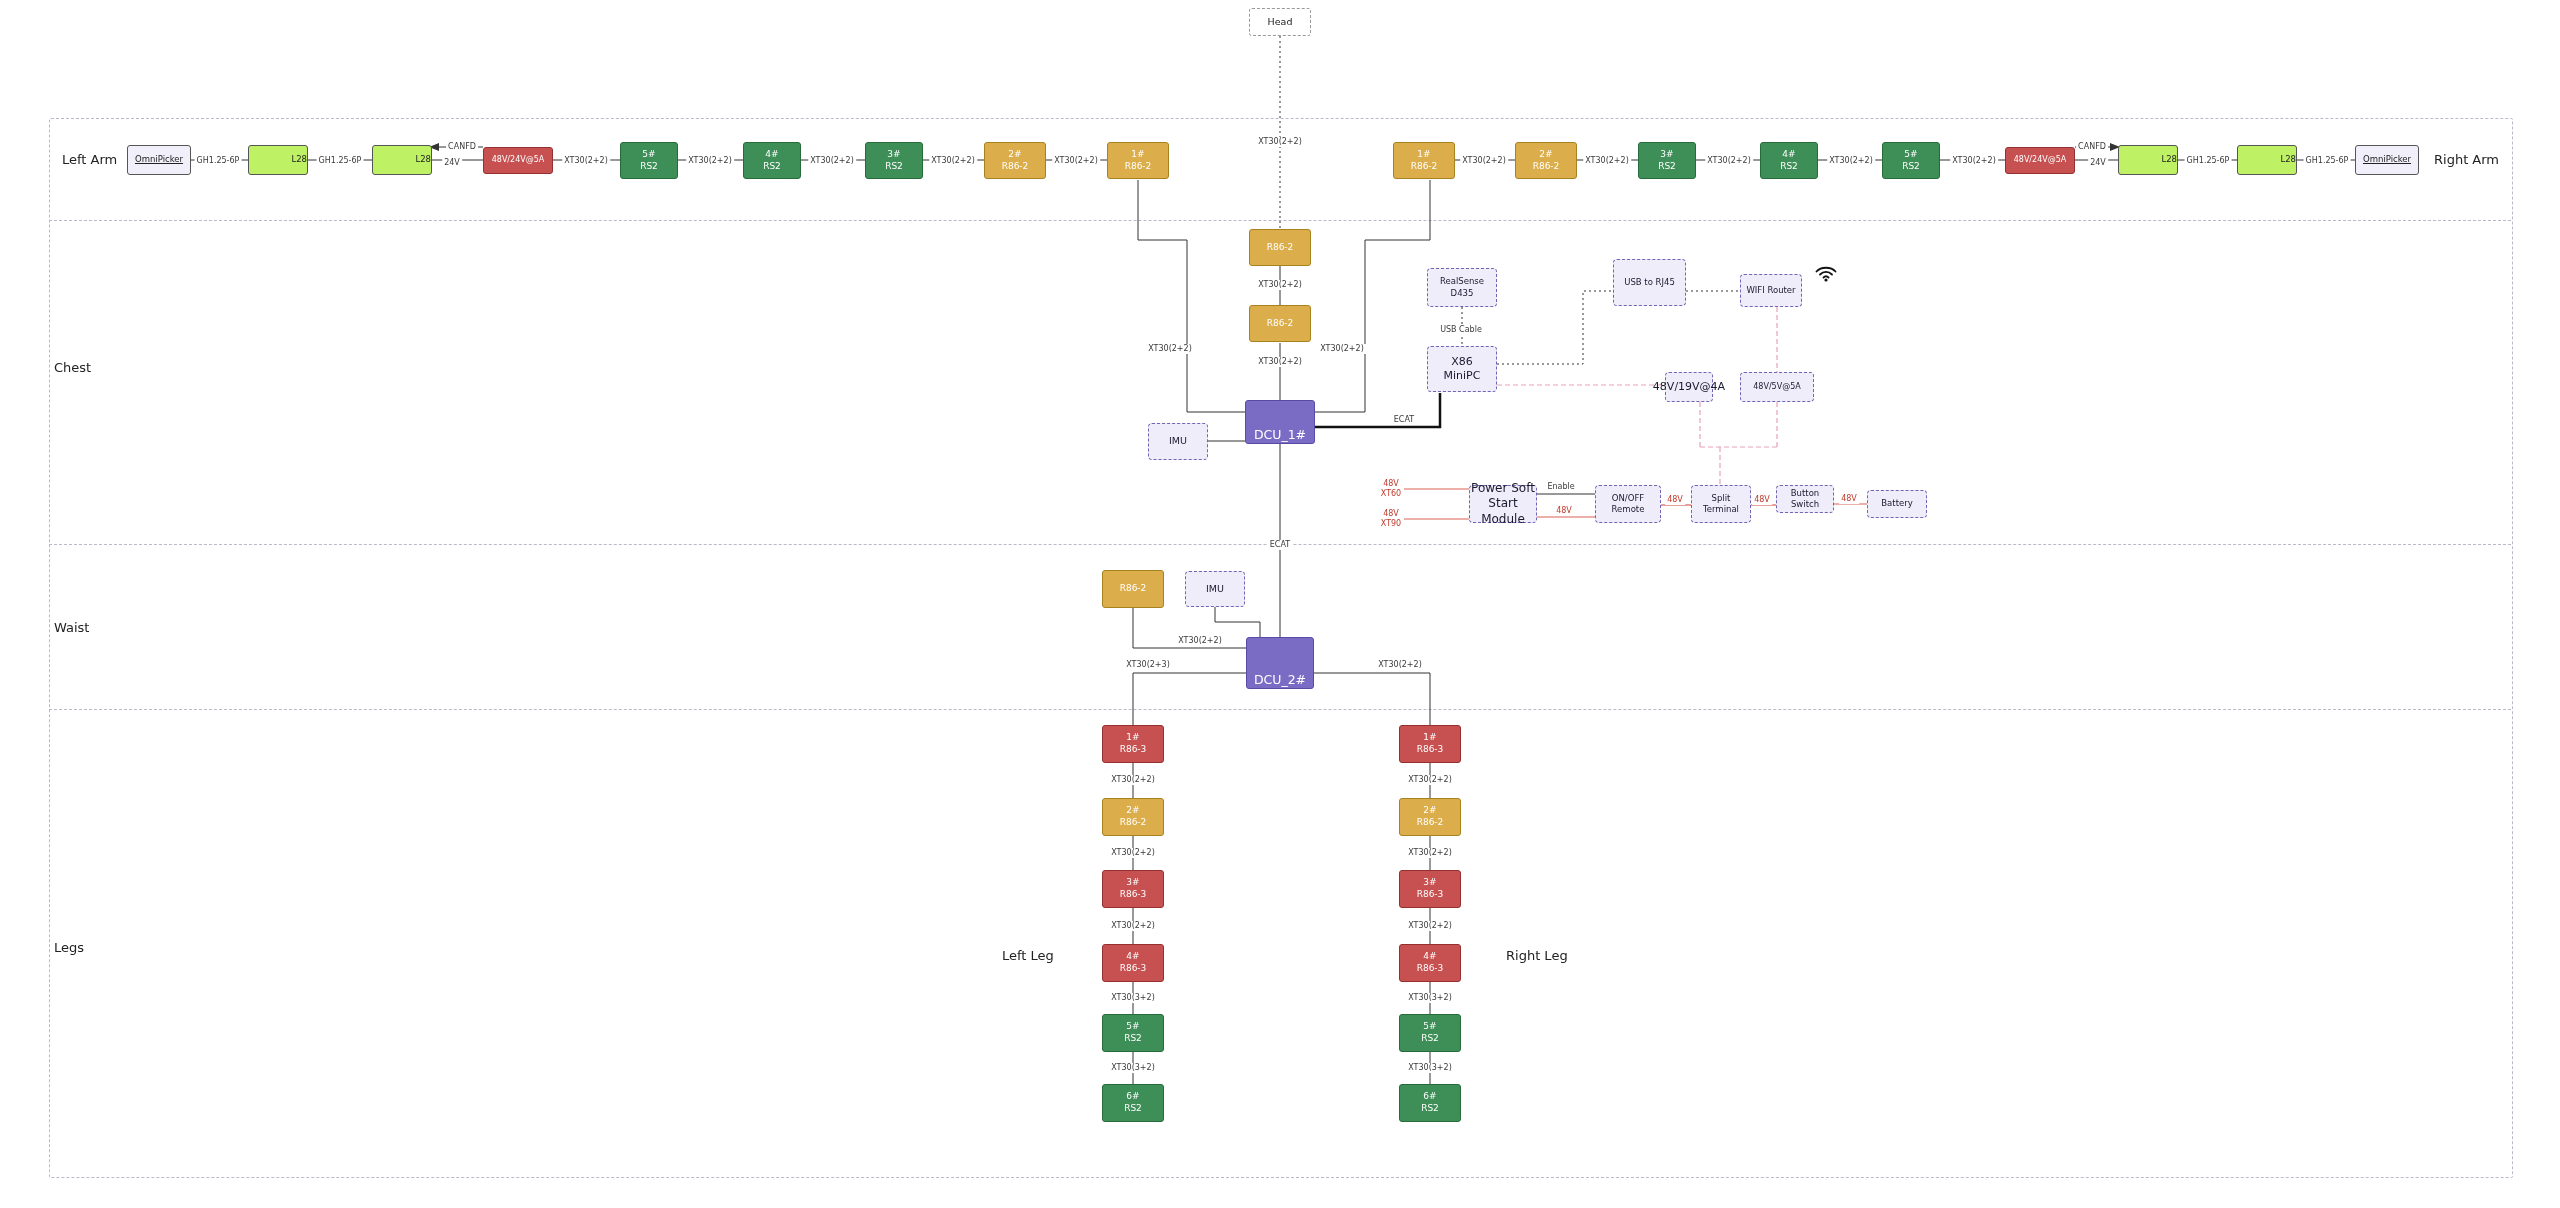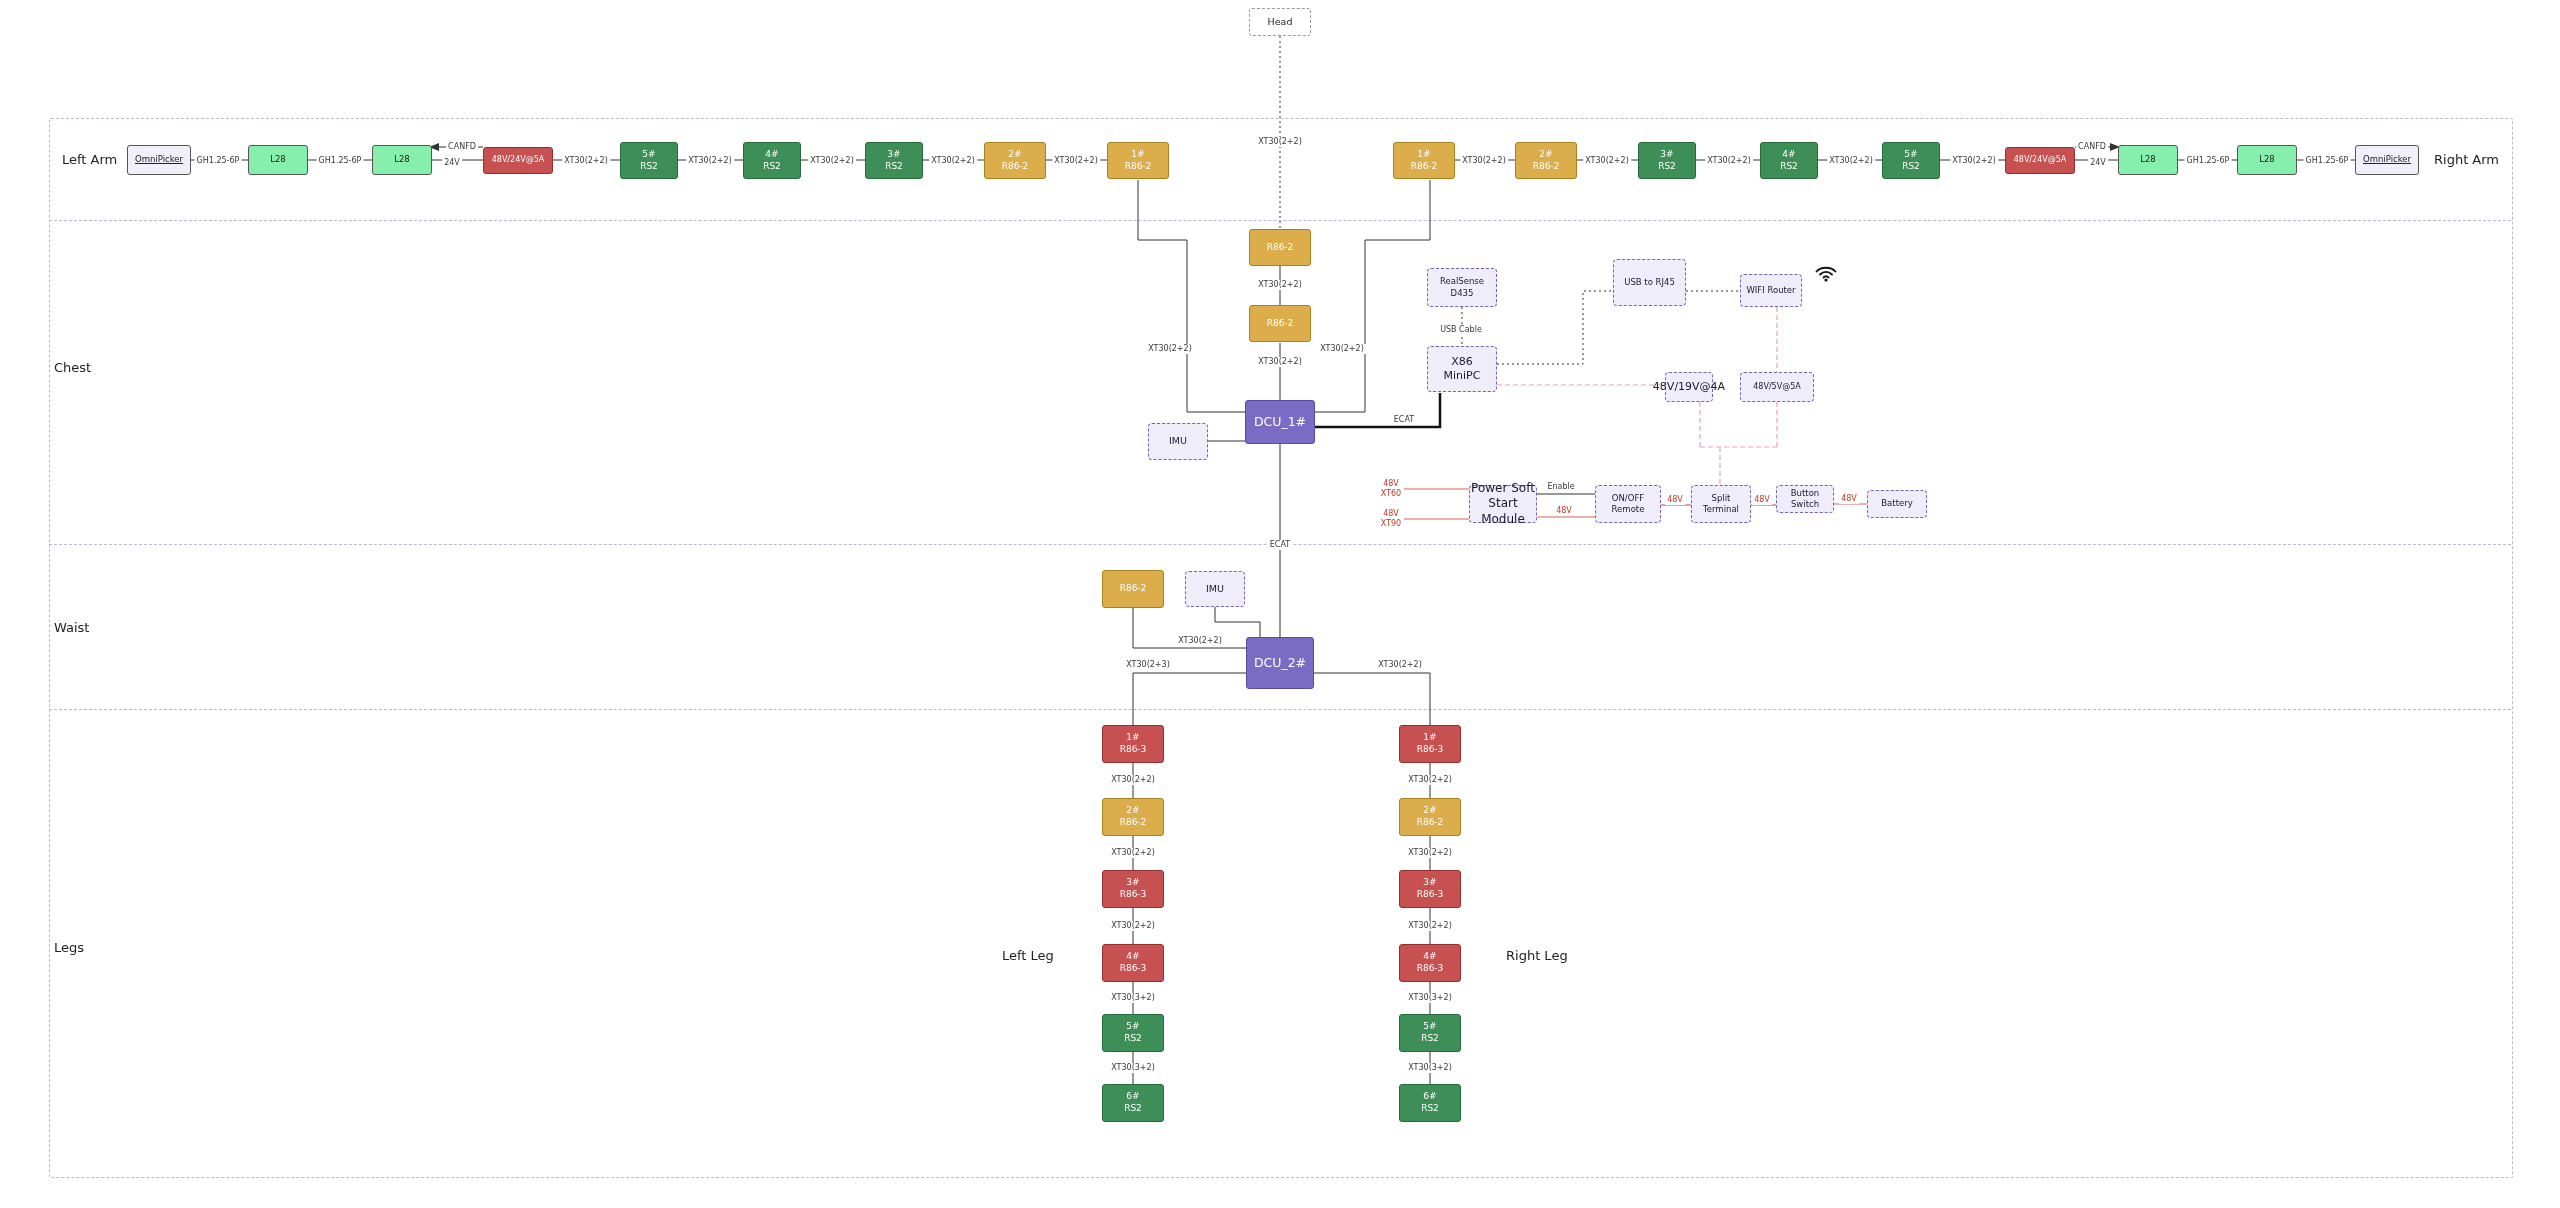--- a/index.html
+++ b/index.html
@@ -4,22 +4,22 @@
 <style>
   html,body{margin:0;padding:0;background:#fff;}
   .diagram{position:relative;width:2560px;height:1208px;background:#fff;font-family:"DejaVu Sans",sans-serif;overflow:hidden;}
   .frame{position:absolute;border:1px dashed #b9bac9;border-radius:2px;z-index:0;}
   .divider{position:absolute;border-top:1px dashed #b9bac9;z-index:0;}
   svg.wires{position:absolute;left:0;top:0;z-index:1;}
   .box{position:absolute;box-sizing:border-box;display:flex;flex-direction:column;align-items:center;justify-content:center;text-align:center;border-radius:3px;z-index:2;font-size:9px;line-height:1.3;}
   .gold{background:#DCAE4B;border:1px solid #A8821F;color:#fff;}
   .green{background:#3E8E57;border:1px solid #256B3C;color:#fff;}
   .redbox{background:#C65150;border:1px solid #94302F;color:#fff;}
-  .purple{background:#7A6BC5;border:1px solid #5A4AA8;color:#fff;font-size:12.5px;}
-  .paleg{background:#86efac;border:1px solid #555;color:#222;font-size:8.5px;}
+  .purple{background:#7A6BC5;border:1px solid #5A4AA8;color:#fff;font-size:12.5px;justify-content:flex-end;}
+  .paleg{background:#bef264;border:1px solid #555;color:#222;font-size:8.5px;align-items:flex-end;}
   .palel{background:#F1EFFA;border:1px solid #555;color:#222;font-size:8.5px;text-decoration:underline;}
   .dashedb{background:#F0EDFB;border:1px dashed #7164B5;border-radius:4px;color:#1a1a2e;font-size:8.5px;}
   .headb{background:#fff;border:1px dashed #999;color:#222;font-size:9.5px;}
   .chip{position:absolute;transform:translate(-50%,-50%);background:#fff;padding:0 2px;font-size:8px;color:#3a3a3a;white-space:nowrap;z-index:3;line-height:1.25;text-align:center;}
   .redt{color:#C0392B;}
   .seclabel{position:absolute;font-size:13px;color:#222;z-index:2;white-space:nowrap;}
 </style>
 </head>
 <body>
 

